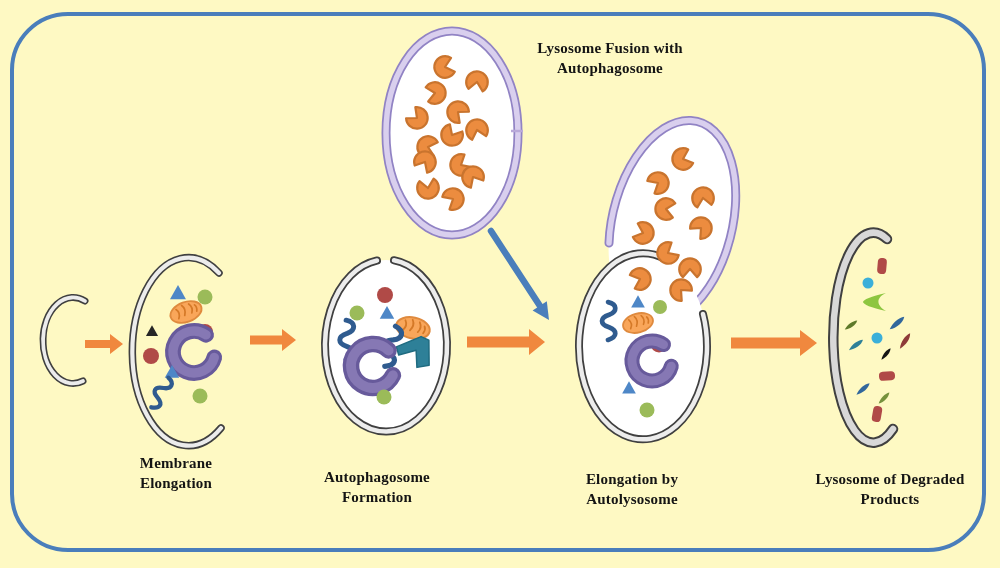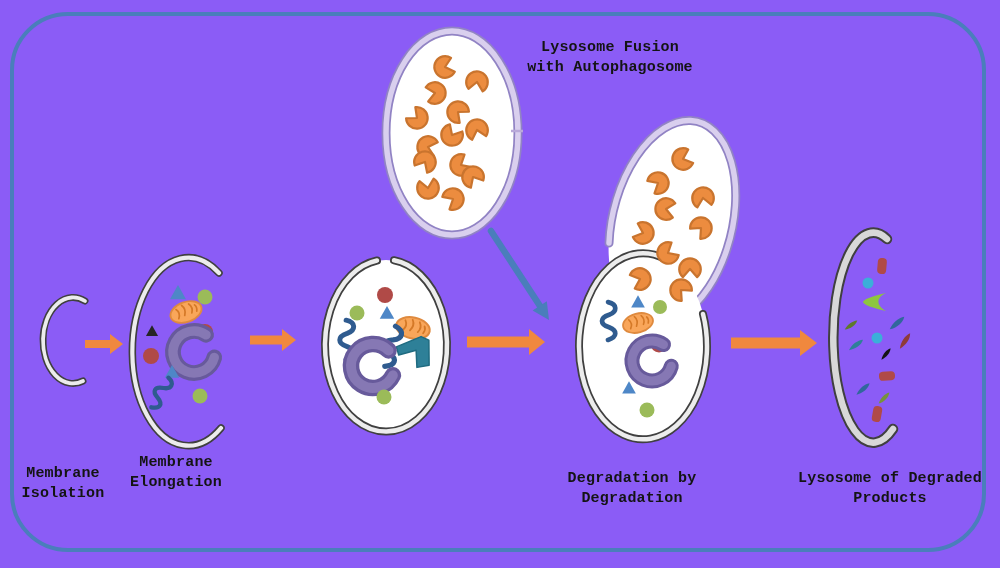--- a/index.html
+++ b/index.html
@@ -1,18 +1,18 @@
 <!DOCTYPE html>
 <html style="--frame_border: #4A7EBB; --label_text: #141414; --flow_arrow: #F0883E; --fusion_arrow: #4A7EBB; --membrane_outline: #404040; --membrane_fill: #ECECEC; --lysosome_membrane_outline: #9183C4; --lysosome_membrane_fill: #D9CFEE; --enzyme_fill: #EC8C3F; --enzyme_outline: #C9742E; --mitochondrion_fill: #F9A65A; --mitochondrion_outline: #DF8A3E; --mitochondrion_pattern: #D57927; --aggregate_dark: #675A9B; --aggregate_light: #8678B4; --cargo_triangle_blue: #4E87C7; --cargo_triangle_black: #262626; --vesicle_green: #9BBB59; --vesicle_red: #B04A47; --squiggle_navy: #2F5B8F; --organelle_teal: #2E8098; --fragment_cyan: #3BAFD9; --fragment_lime: #8DC63F; --fragment_steel_blue: #31679C; --fragment_dark_red: #8E3B39; --fragment_olive: #5E7A2A; --fragment_green: #76923C; --fragment_black: #141414; --fragment_teal: #2E8098;"><head>
 <meta charset="utf-8">
 <style>
   html,body{margin:0;padding:0;background:#fff;}
   .canvas{
-    position:relative;width:1000px;height:568px;background:#8b5cf6;overflow:hidden;
-    font-family:Liberation Mono, monospace;
+    position:relative;width:1000px;height:568px;background:#fef9c3;overflow:hidden;
+    font-family:Liberation Serif, serif;
   }
   .frame{
     position:absolute;left:10px;top:12px;width:976px;height:540px;
     border:4px solid var(--frame_border,#4A7EBB);border-radius:58px;box-sizing:border-box;
   }
   .diagram-svg{position:absolute;left:0;top:0;}
   .label{
     position:absolute;font-weight:bold;font-size:15px;line-height:20px;text-align:center;
     color:var(--label_text,#141414);letter-spacing:.2px;
   }
@@ -187,21 +187,21 @@
       <use href="#leafp" transform="translate(886,354) rotate(-30) scale(0.75)" style="fill:var(--fragment_black)"></use>
       <use href="#fragr" class="frag-red" transform="translate(887,376) rotate(85)"></use>
       <use href="#leafp" transform="translate(863,389) rotate(-20) scale(0.9)" style="fill:var(--fragment_steel_blue)"></use>
       <use href="#leafp" transform="translate(884,398) rotate(-25) scale(0.8)" style="fill:var(--fragment_green)"></use>
       <use href="#fragr" class="frag-red" transform="translate(877,414) rotate(10)"></use>
     </g>
   </svg>
 
   <div class="label" style="left:520px;top:38px;width:180px;">Lysosome Fusion with Autophagosome</div>
 
-  <div class="label" style="left:10px;top:464px;width:106px;">Membrane Isolation</div>
 
   <div class="label" style="left:116px;top:453px;width:120px;">Membrane Elongation</div>
 
-
-  <div class="label" style="left:540px;top:469px;width:184px;">Degradation by Degradation</div>
+  <div class="label" style="left:295px;top:467px;width:164px;">Autophagosome Formation</div>
+
+  <div class="label" style="left:540px;top:469px;width:184px;">Elongation by Autolysosome</div>
 
   <div class="label" style="left:788px;top:469px;width:204px;">Lysosome of Degraded Products</div>
 </div>
 
 </body></html>

